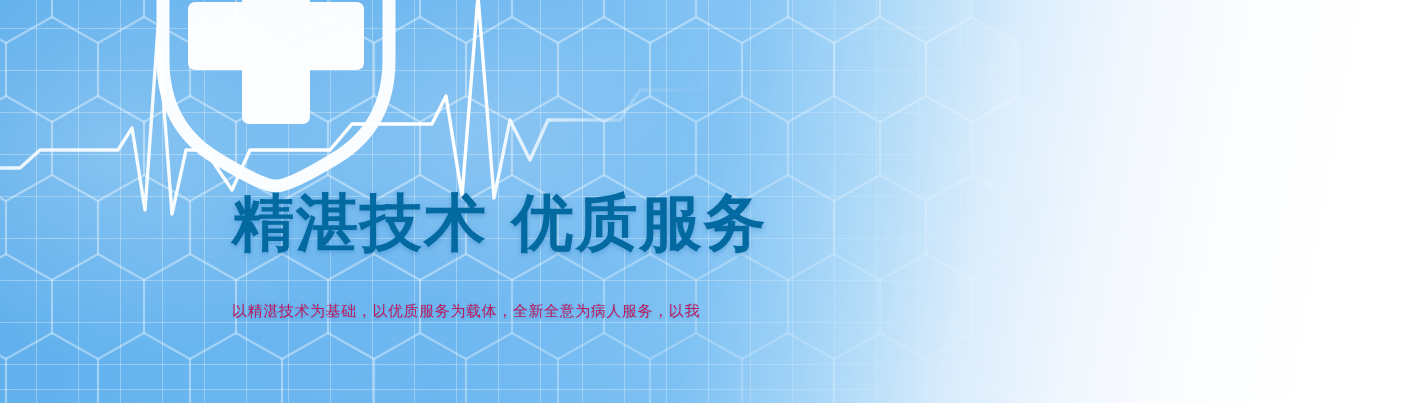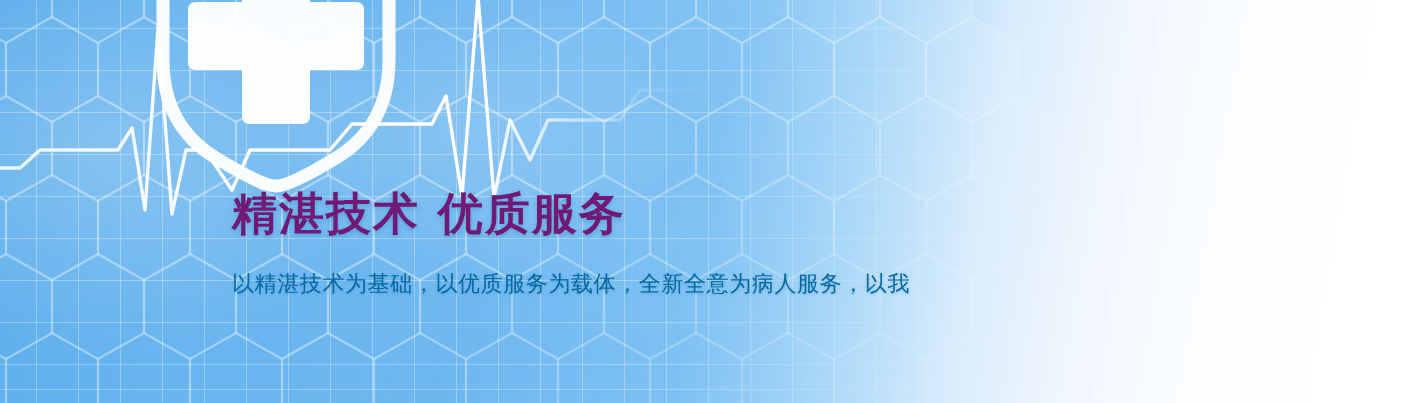--- a/index.html
+++ b/index.html
@@ -51,32 +51,32 @@
   #hexes, #ecg, #shield, #photo { pointer-events:none; }
 
   
   #text-block {
     position:absolute;
     left:232px; top:190px;
     width:620px;
     z-index:40;
   }
   #headline {
-    font-size:45px;
+    font-size:62px;
     font-weight:bold;
-    color:#701a75;
+    color:#0369a1;
     letter-spacing:2px;
     line-height:1.08;
     white-space:nowrap;
     text-shadow:0 2px 5px rgba(30,110,175,.35);
   }
   #subtitle {
-    margin-top:24px;
-    font-size:22px;
-    color:#0369a1;
+    margin-top:40px;
+    font-size:15px;
+    color:#be185d;
     line-height:1.95;
     letter-spacing:.6px;
     width:530px;
     text-shadow:0 1px 3px rgba(30,110,175,.30);
   }
   #subtitle .sub-line { display:block; white-space:nowrap; }
 </style>
 </head>
 <body>
 

